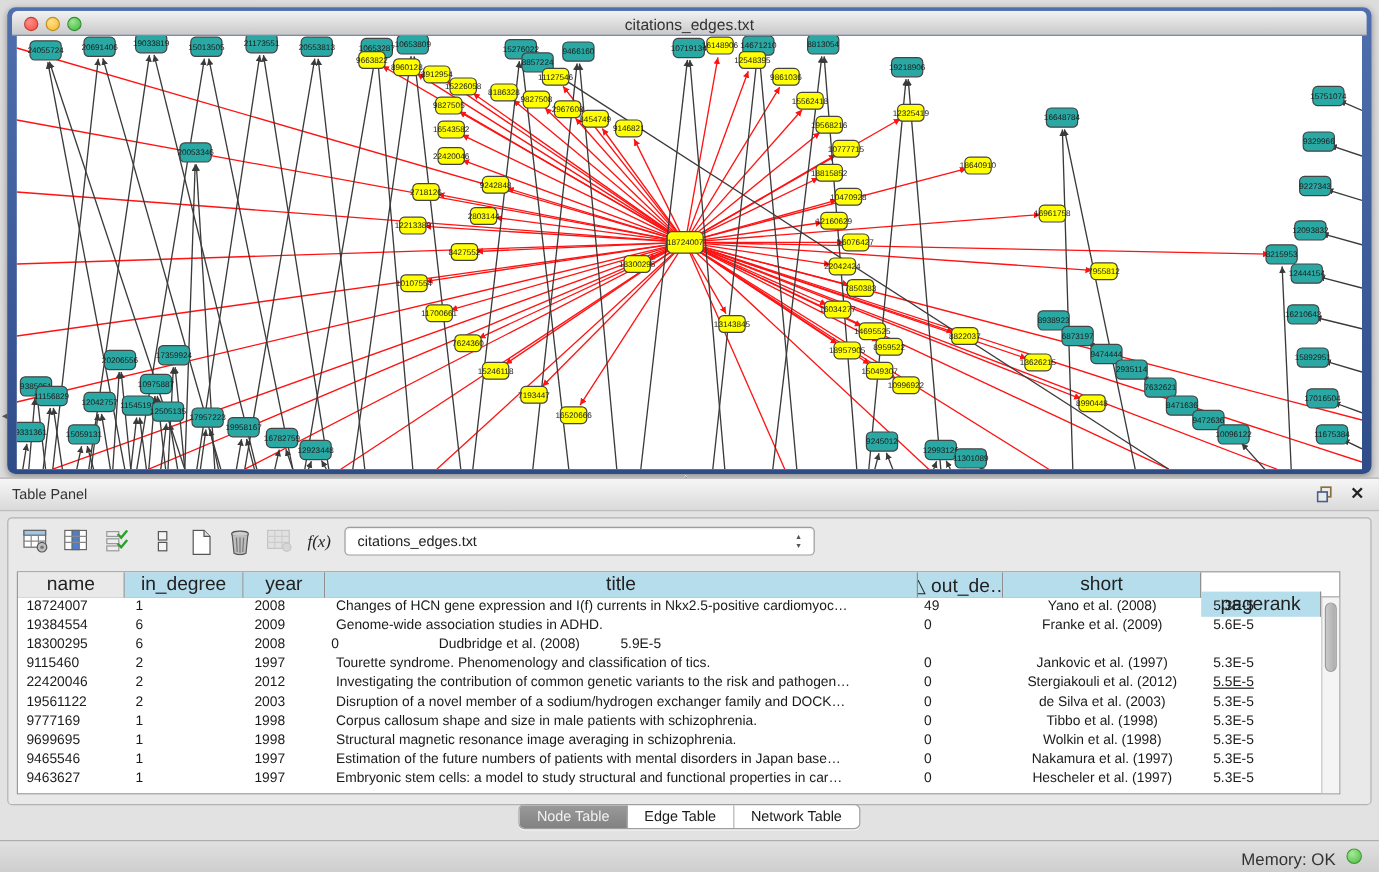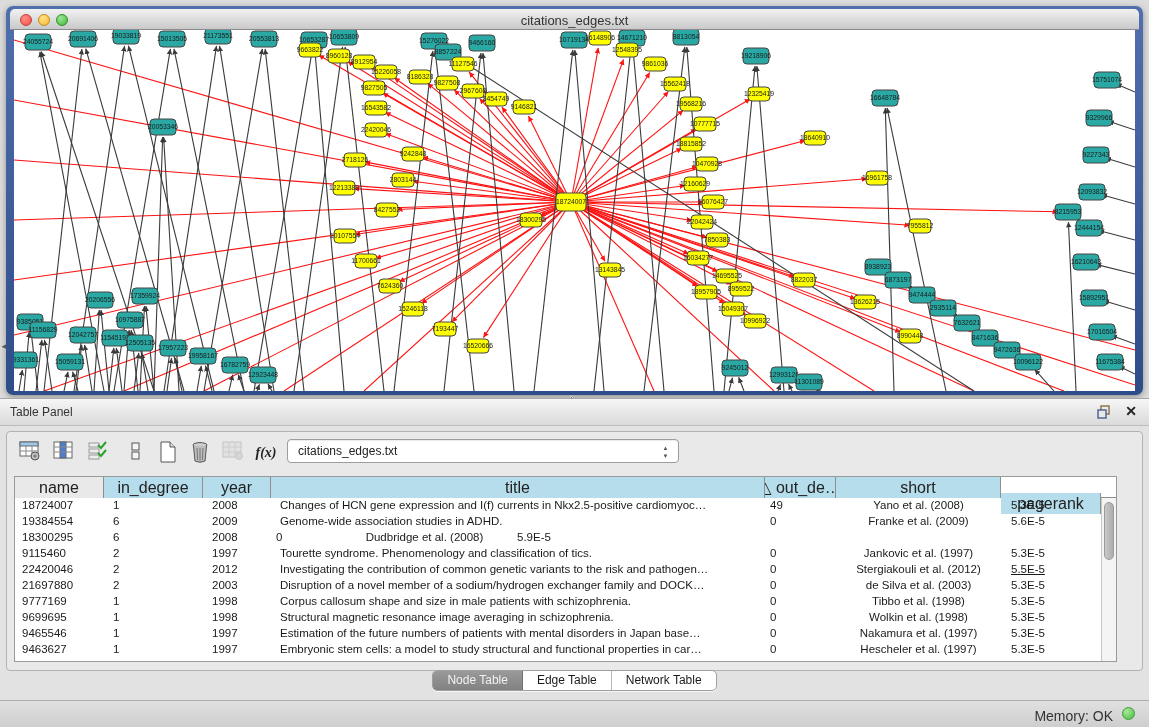--- a/index.html
+++ b/index.html
@@ -31,21 +31,21 @@
     background:linear-gradient(#f6f6f6,#dadada); border-bottom:1px solid #bdbdbd; }
   #tp-title { left:10px; top:6px; font-size:12px; color:#333; }
   #tp-float { right:38px; top:6px; width:14px; height:14px; }
   #tp-close { right:12px; top:4px; font-size:14px; font-weight:bold; color:#222; }
 
   #tp-body { left:6px; top:32px; width:1137px; height:240px;
     background:#e9e9e9; border:1px solid #b2b2b2; border-radius:4px; }
 
   
   #toolbar { left:8px; top:6px; height:32px; right:8px; }
-  .tool { position:absolute; top:2px; width:26px; height:26px; text-align:center;font-weight:bold; }
+  .tool { position:absolute; top:2px; width:26px; height:26px; text-align:center; }
   .tool svg { display:block; margin:1px auto; }
   #fx-label { font-size:14px; font-style:italic; font-family:"Liberation Serif",serif; color:#222; line-height:26px;}
   #combo { left:272px; top:1px; width:392px; height:24px; background:#fff;
     border:1px solid #9d9d9d; border-radius:4px; box-shadow:inset 0 1px 1px rgba(0,0,0,.08); }
   #combo-value { left:10px; top:4px; font-size:12px; color:#222; }
   #combo-stepper { right:8px; top:4px; width:9px; height:16px; font-size:6px; color:#555; line-height:8px; text-align:center;}
 
   
   #grid { left:7px; top:44px; width:1103px; height:186px; background:#fff; border:1px solid #9a9a9a; }
   #grid-header { display:flex; height:21px; border-bottom:1px solid #8f8f8f; }
@@ -813,21 +813,21 @@
           <div class="row">
             <div class="cell c-name" style="width: 89px;">22420046</div>
             <div class="cell c-num" style="width: 99px;">2</div>
             <div class="cell c-num" style="width: 68px;">2012</div>
             <div class="cell c-title" style="width: 494px;">Investigating the contribution of common genetic variants to the risk and pathogen…</div>
             <div class="cell c-out" style="width: 71px;">0</div>
             <div class="cell c-short" style="width: 165px;">Stergiakouli et al. (2012)</div>
             <div class="cell c-pr" style="width: 100px; text-decoration: underline;">5.5E-5</div>
           </div>
           <div class="row">
-            <div class="cell c-name" style="width: 89px;">21697880</div>
+            <div class="cell c-name" style="width: 89px;">19561122</div>
             <div class="cell c-num" style="width: 99px;">2</div>
             <div class="cell c-num" style="width: 68px;">2003</div>
             <div class="cell c-title" style="width: 494px;">Disruption of a novel member of a sodium/hydrogen exchanger family and DOCK…</div>
             <div class="cell c-out" style="width: 71px;">0</div>
             <div class="cell c-short" style="width: 165px;">de Silva et al. (2003)</div>
             <div class="cell c-pr" style="width: 100px;">5.3E-5</div>
           </div>
           <div class="row">
             <div class="cell c-name" style="width: 89px;">9777169</div>
             <div class="cell c-num" style="width: 99px;">1</div>

